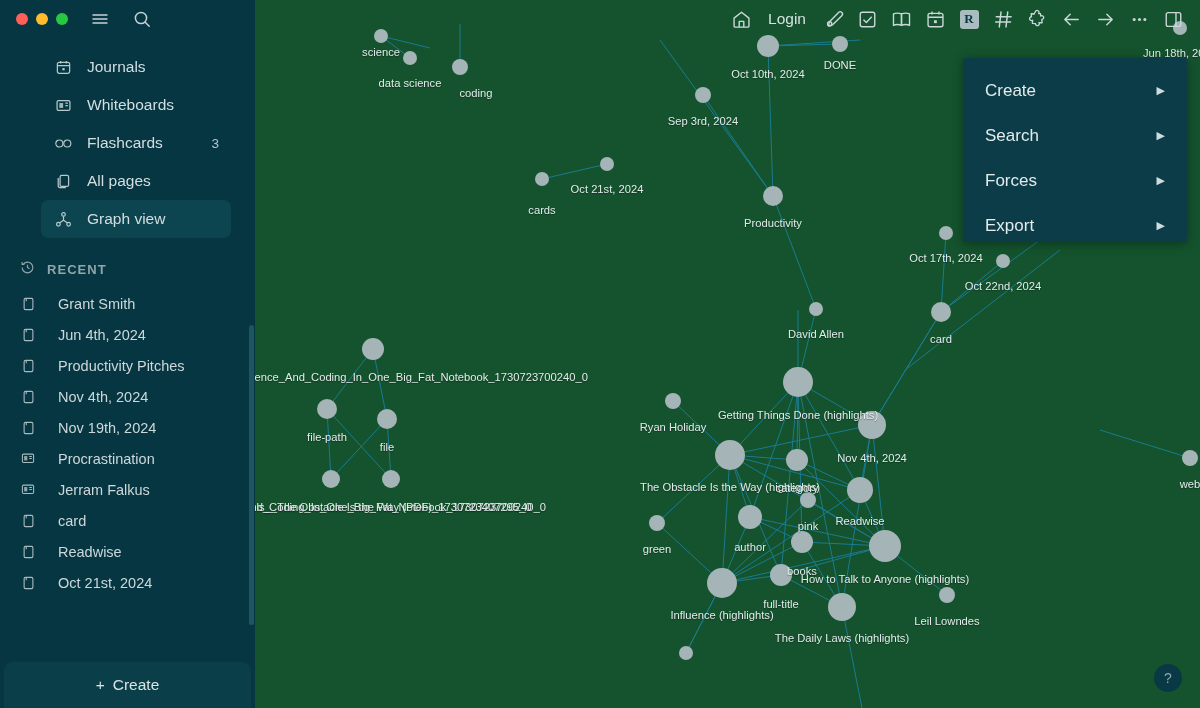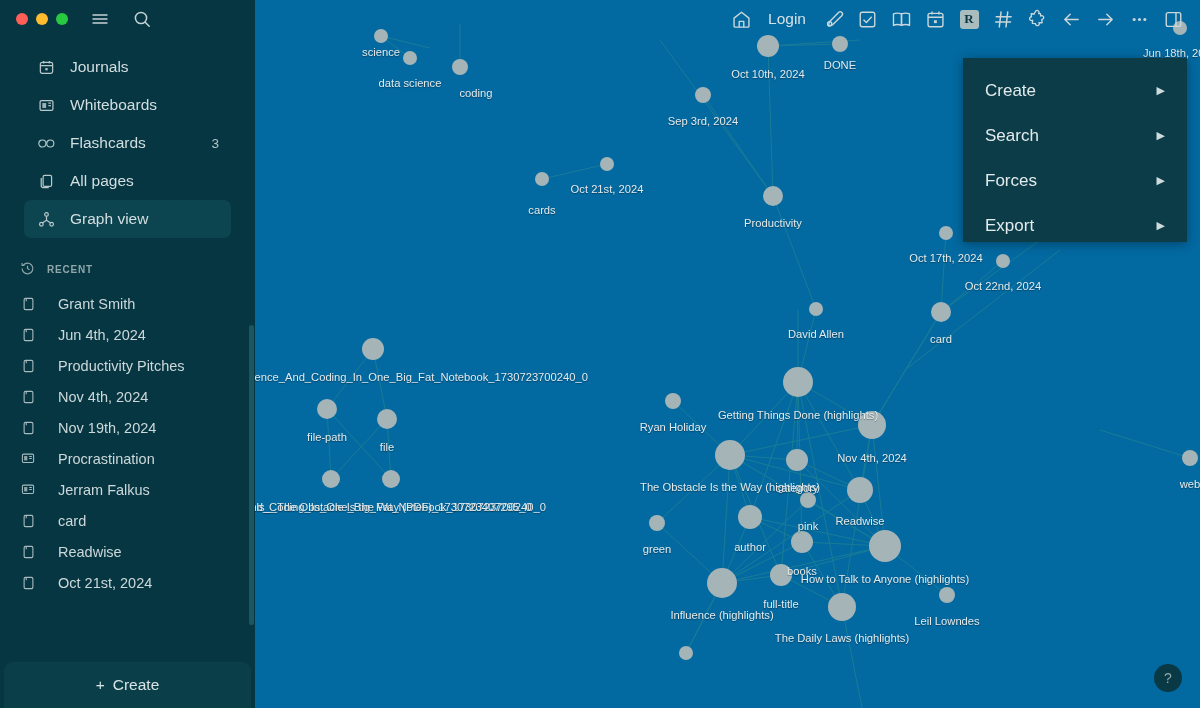--- a/index.html
+++ b/index.html
@@ -38,39 +38,39 @@
   .docs-row {
     display: flex; align-items: center;
     gap: 12px;
     padding: 6px 18px;
     margin-top: 10px;
     color: #dfe8e9;
     font-size: 17px;
   }
   .docs-row .caret { margin-left: 2px; color: #9fb2b5; font-size: 9px; }
 
-  .navlist { margin-top: 10px; padding: 0 24px; }
+  .navlist { margin-top: 10px; padding: 0 24px; margin-left: 17px; }
   .navitem {
     display: flex; align-items: center;
     gap: 14px;
     height: 38px;
     padding: 0 12px;
     border-radius: 7px;
     color: #d3dee0;
     font-size: 15.5px;
     position: relative;
   }
   .navitem.active { background: #0c4450; }
   .navitem .nav-icon { width: 20px; display: flex; align-items: center; justify-content: center; color: #b9c9cb; }
   .navitem .badge { margin-left: auto; color: #b4c4c6; font-size: 13.5px; }
 
   .recent-header {
     display: flex; align-items: center; gap: 12px;
     padding: 0 20px; margin-top: 18px; height: 26px;
-    color: #8fa6aa; font-size: 10px; letter-spacing: 0.08em; font-weight: bold;
+    color: #8fa6aa; font-size: 13px; letter-spacing: 0.08em; font-weight: bold;
   }
   .recent-list { margin-top: 6px; padding: 0 8px; }
   .recent-item {
     display: flex; align-items: center; gap: 22px;
     height: 31px; padding: 0 12px;
     color: #ccd8da; font-size: 14.5px;
     border-radius: 6px;
   }
   .recent-item .r-icon { width: 16px; display:flex; align-items:center; justify-content:center; color:#a8bbbe; }
 
@@ -81,21 +81,21 @@
     border-radius: 9px 9px 0 0;
     display: flex; align-items: center; justify-content: center;
     gap: 8px;
     color: #dae4e6; font-size: 15.5px;
   }
 
   
   #graph {
     flex: 1 1 auto;
     position: relative;
-    background: #0369a1;
+    background: #14532d;
     overflow: hidden;
     text-decoration: underline;
   }
   #graph-svg { position: absolute; left: 0; top: 0; }
 
   .node-label {
     position: absolute;
     color: #e3ebec;
     font-size: 11.2px;
     white-space: nowrap;

